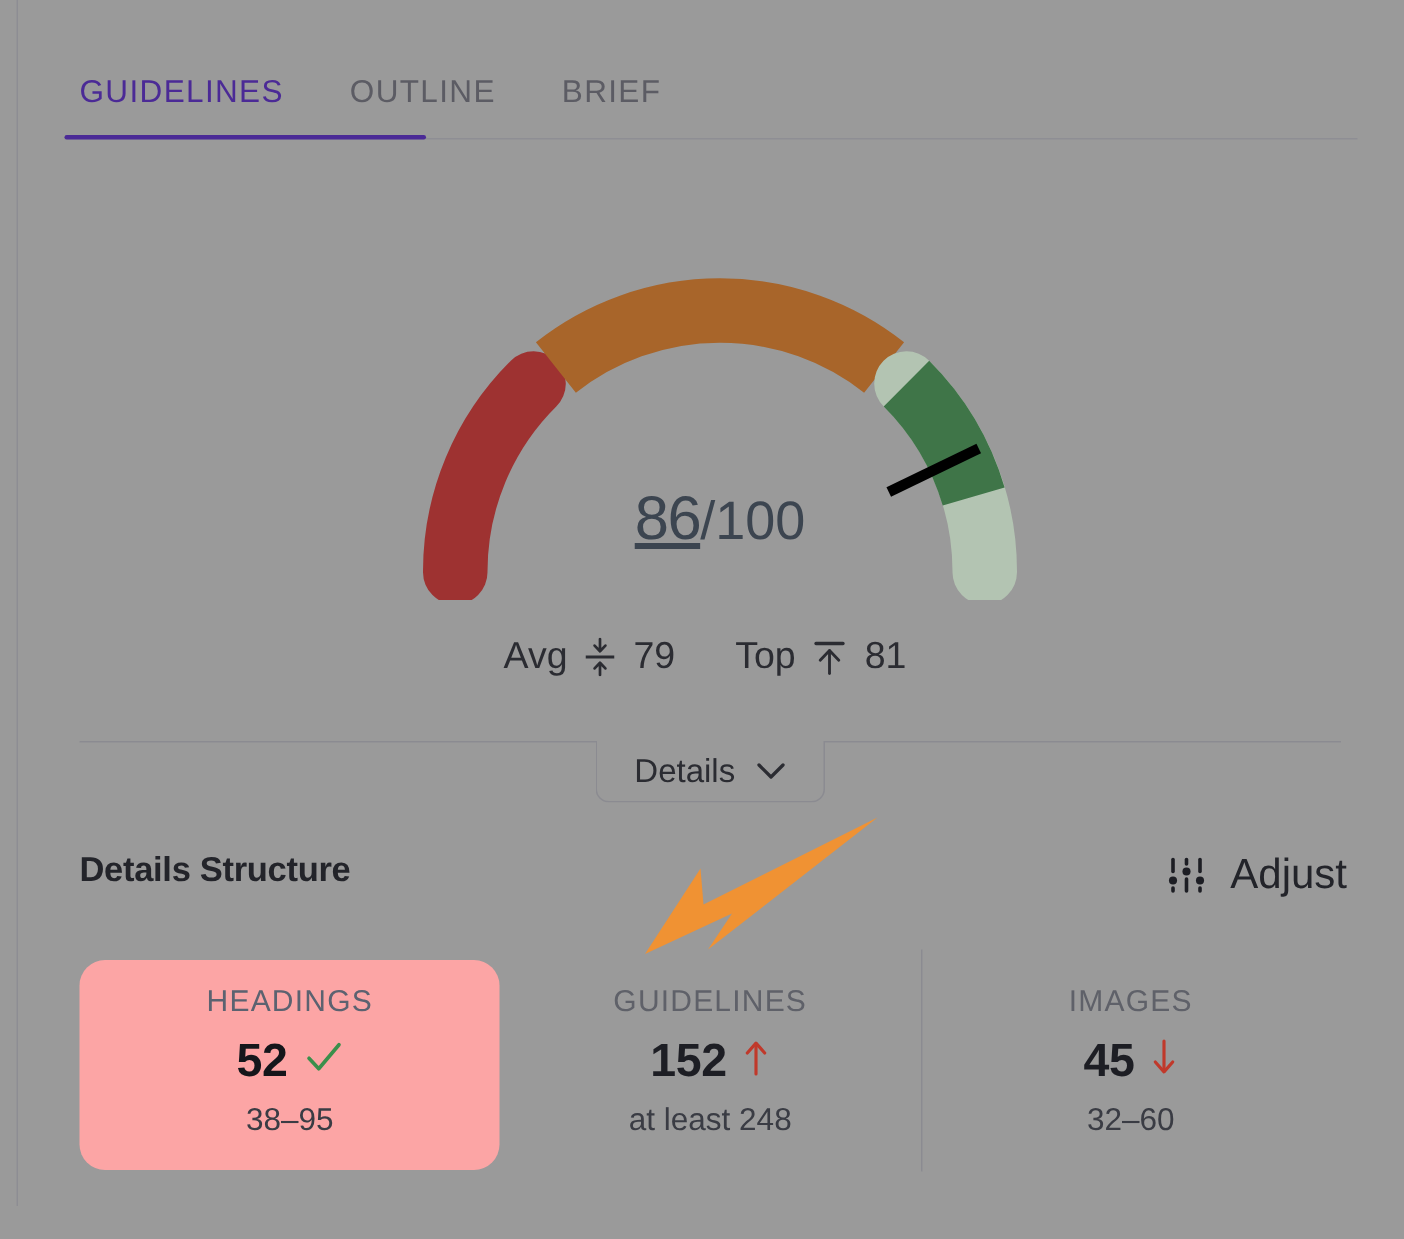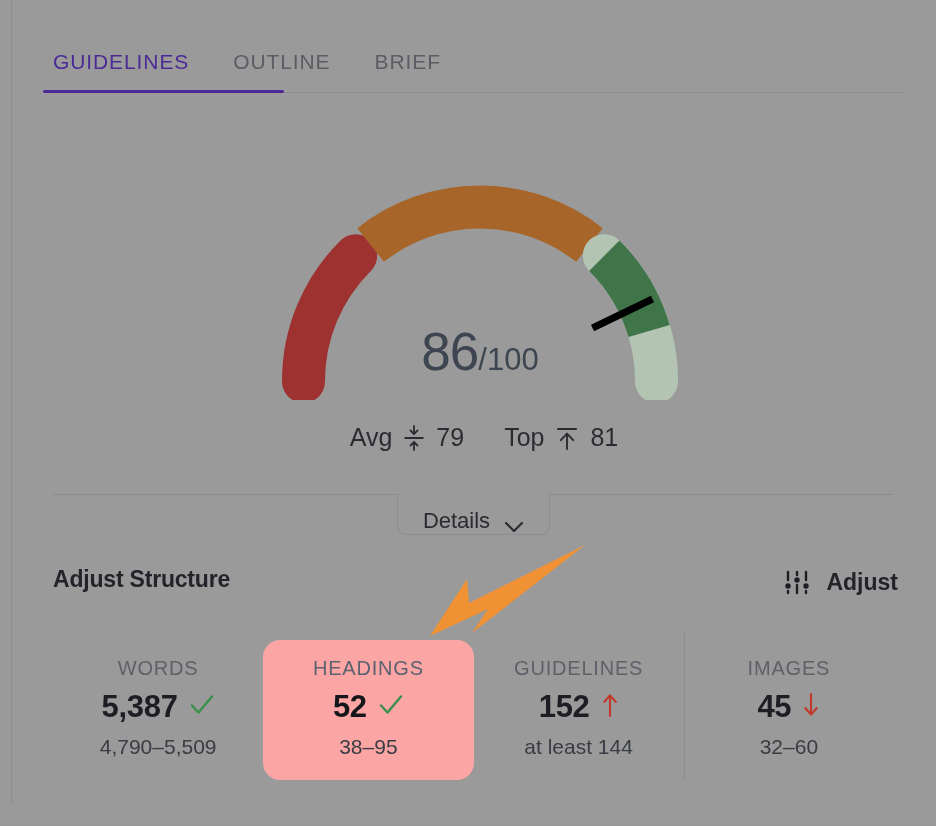--- a/index.html
+++ b/index.html
@@ -124,34 +124,35 @@
     position: absolute;
     left: 258px;
     top: 325px;
     width: 420px;
     text-align: center;
     color: #3c4550;
     line-height: 1;
     white-space: nowrap;
   }
   #gauge-value .score {
-    font-size: 53px;
+    font-size: 41px;
     font-weight: 400;
     letter-spacing: -1px;
+    text-decoration: underline;
   }
   #gauge-value .outof {
-    font-size: 31px;
+    font-size: 36px;
     font-weight: 400;
     color: #3c4550;
   }
 
   
   #benchmarks {
     position: absolute;
-    left: 262px;
+    left: 248px;
     top: 423px;
     width: 420px;
     display: flex;
     align-items: center;
     justify-content: center;
     gap: 40px;
     color: #2b2c32;
     font-size: 25px;
   }
   .bench { display: flex; align-items: center; gap: 11px; }
@@ -172,21 +173,21 @@
     position: absolute;
     left: 385px;
     top: 494px;
     width: 153px;
     height: 41px;
     border: 1px solid #8b8b91;
     border-top: none;
     border-radius: 0 0 9px 9px;
     background: #9a9a9a;
     display: flex;
-    align-items: flex-end;
+    align-items: center;
     justify-content: center;
     gap: 14px;
     cursor: pointer;
     font-size: 22px;
     color: #2b2c32;
   }
   #details-btn svg { display: block; }
 
   
   #content-structure-head {
@@ -197,22 +198,22 @@
   #adjust-btn {
     position: absolute;
     right: 38px;
     top: 567px;
     display: flex;
     align-items: center;
     gap: 14px;
     cursor: pointer;
   }
   #adjust-btn .label {
-    font-size: 23px;
-    font-weight: bold;
+    font-size: 28px;
+    font-weight: normal;
     color: #23242a;
   }
   #adjust-btn svg { display: block; }
 
   
   #stats {
     position: absolute;
     left: 41px;
     top: 640px;
     width: 841px;
@@ -364,21 +365,21 @@
   <div id="details-btn">
     <span>Details</span>
     <span>
       <svg width="20" height="13" viewBox="0 0 20 13">
         <path d="M2 2 L10 10 L18 2" stroke="#2b2c32" stroke-width="2.2" fill="none" stroke-linecap="round" stroke-linejoin="round"></path>
       </svg>
     </span>
   </div>
 
   <div id="content-structure-head">
-    <div class="section-title">Adjust Structure</div>
+    <div class="section-title">Details Structure</div>
   </div>
 
   <div id="adjust-btn">
     <span>
       <svg width="30" height="30" viewBox="0 0 30 30">
         <line x1="6" y1="5" x2="6" y2="13" stroke="#1d1e24" stroke-width="2.4" stroke-linecap="round"></line>
         <circle cx="6" cy="19" r="2.7" fill="#1d1e24"></circle>
         <line x1="6" y1="24" x2="6" y2="26" stroke="#1d1e24" stroke-width="2.4" stroke-linecap="round"></line>
         <line x1="15" y1="5" x2="15" y2="8" stroke="#1d1e24" stroke-width="2.4" stroke-linecap="round"></line>
         <circle cx="15" cy="13" r="2.7" fill="#1d1e24"></circle>
@@ -386,32 +387,20 @@
         <line x1="24" y1="5" x2="24" y2="13" stroke="#1d1e24" stroke-width="2.4" stroke-linecap="round"></line>
         <circle cx="24" cy="19" r="2.7" fill="#1d1e24"></circle>
         <line x1="24" y1="24" x2="24" y2="26" stroke="#1d1e24" stroke-width="2.4" stroke-linecap="round"></line>
       </svg>
     </span>
     <span class="label">Adjust</span>
   </div>
 
   <div id="stats">
 
-    <div class="stat">
-      <div class="cap">WORDS</div>
-      <div class="valrow">
-        <span class="num">5,387</span>
-        <span class="mark">
-          <svg width="26" height="24" viewBox="0 0 26 24">
-            <path d="M3 12.5 L9.5 19.5 L23 3.5" stroke="#3a8f4b" stroke-width="2.4" fill="none" stroke-linecap="round" stroke-linejoin="round"></path>
-          </svg>
-        </span>
-      </div>
-      <div class="range">4,790–5,509</div>
-    </div>
 
     <div class="stat highlight">
       <div class="cap">HEADINGS</div>
       <div class="valrow">
         <span class="num">52</span>
         <span class="mark">
           <svg width="26" height="24" viewBox="0 0 26 24">
             <path d="M3 12.5 L9.5 19.5 L23 3.5" stroke="#3a8f4b" stroke-width="2.4" fill="none" stroke-linecap="round" stroke-linejoin="round"></path>
           </svg>
         </span>
@@ -423,21 +412,21 @@
       <div class="cap">GUIDELINES</div>
       <div class="valrow">
         <span class="num">152</span>
         <span class="mark">
           <svg width="18" height="26" viewBox="0 0 18 26">
             <line x1="9" y1="24" x2="9" y2="5" stroke="#c0392b" stroke-width="2.1" stroke-linecap="round"></line>
             <path d="M3.2 10 L9 3.4 L14.8 10" stroke="#c0392b" stroke-width="2.1" fill="none" stroke-linecap="round" stroke-linejoin="round"></path>
           </svg>
         </span>
       </div>
-      <div class="range">at least 144</div>
+      <div class="range">at least 248</div>
     </div>
 
     <div class="stat">
       <div class="cap">IMAGES</div>
       <div class="valrow">
         <span class="num">45</span>
         <span class="mark">
           <svg width="18" height="26" viewBox="0 0 18 26">
             <line x1="9" y1="2" x2="9" y2="21" stroke="#c0392b" stroke-width="2.1" stroke-linecap="round"></line>
             <path d="M3.2 16 L9 22.6 L14.8 16" stroke="#c0392b" stroke-width="2.1" fill="none" stroke-linecap="round" stroke-linejoin="round"></path>

